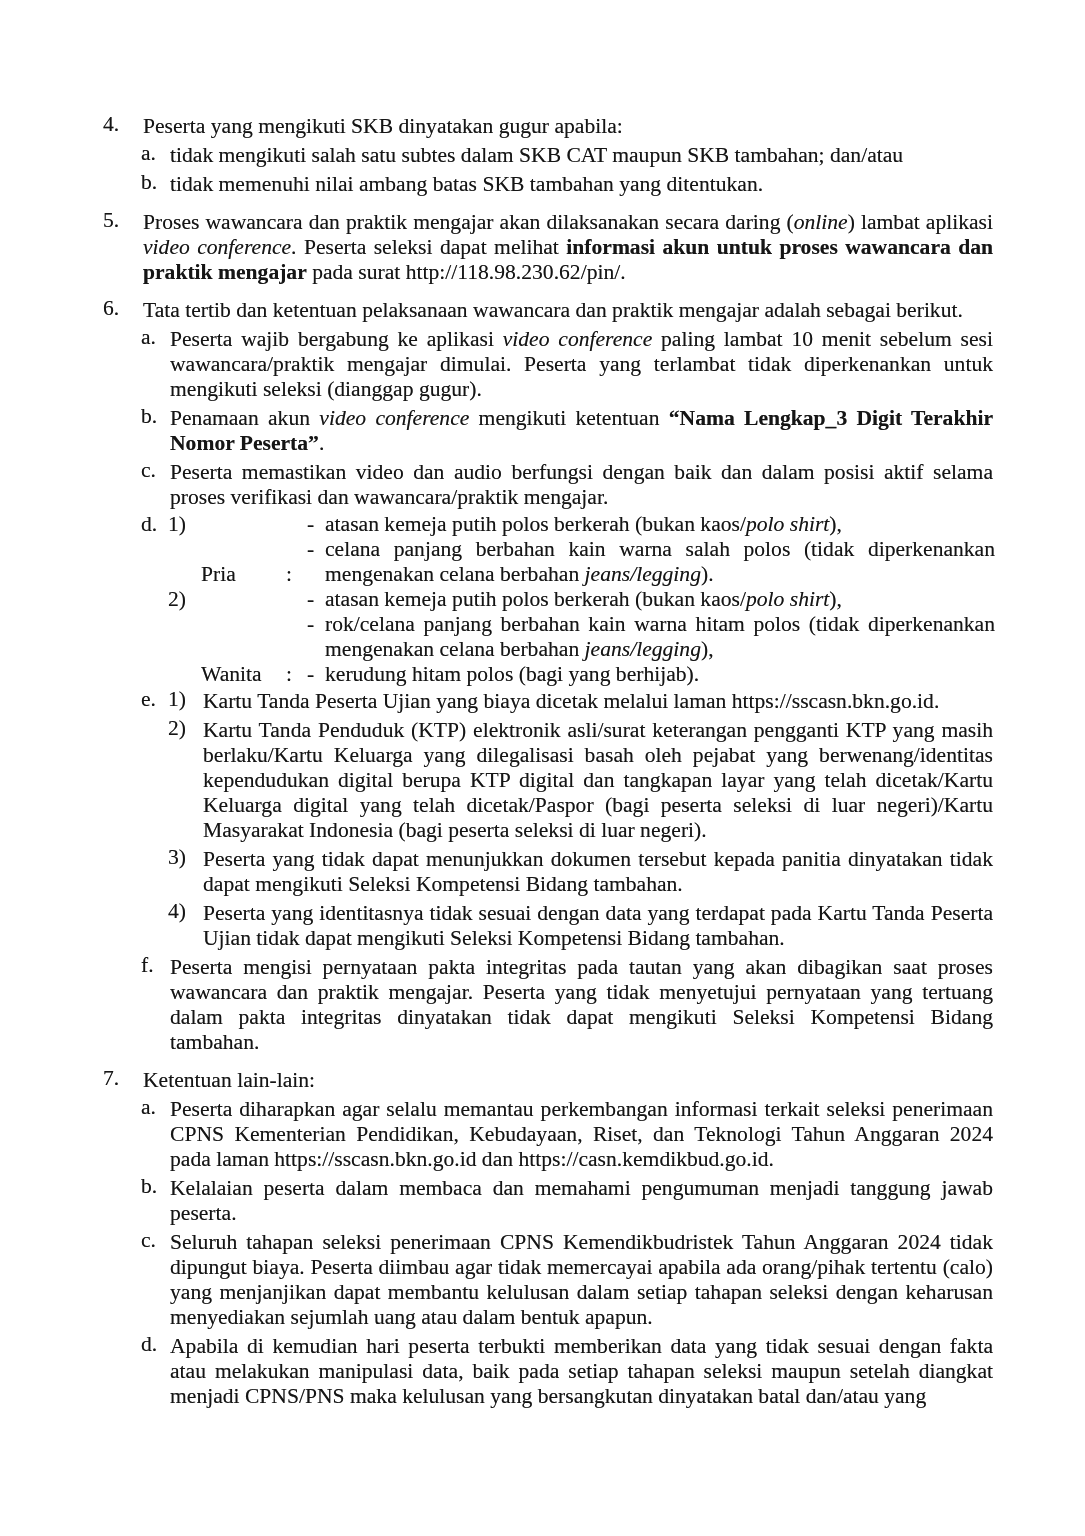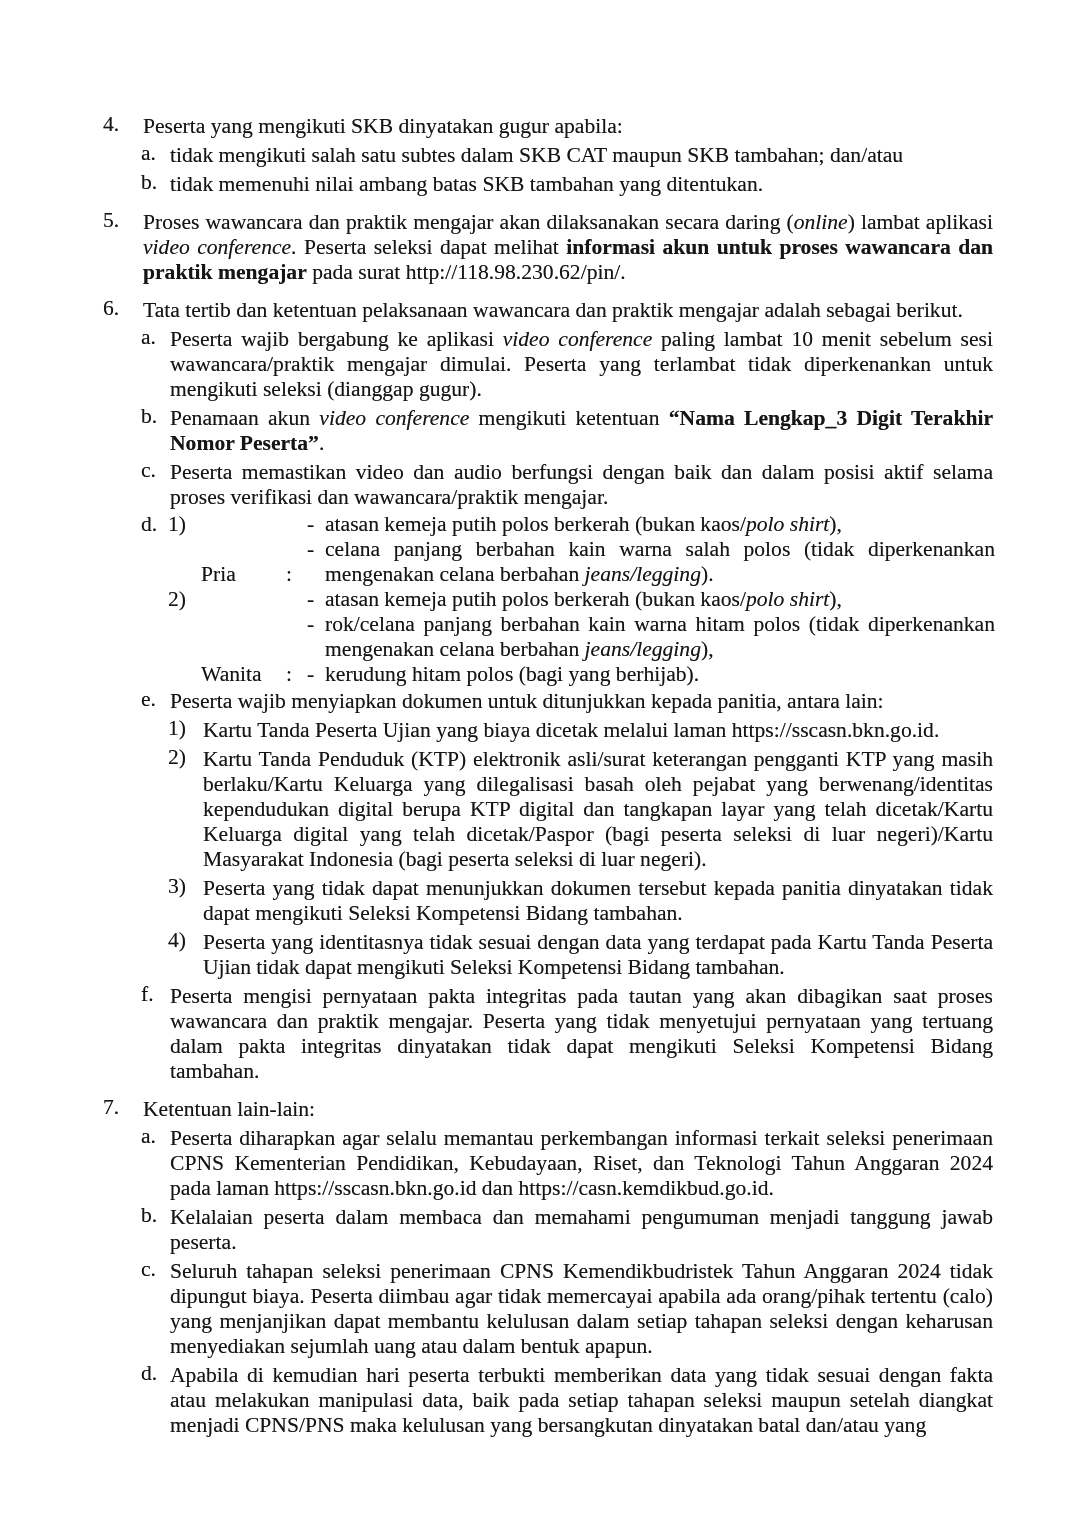--- a/index.html
+++ b/index.html
@@ -134,21 +134,20 @@
                       </div>
                     </div>
                   </div>
                 </div>
               </div>
             </div>
           </div>
           <div class="item lvl2">
             <span class="marker">e.</span>
             <div class="body">
-              <p class="para"><span>Peserta wajib menyiapkan dokumen untuk ditunjukkan kepada panitia, antara lain:</span></p>
               <div class="item lvl3">
                 <span class="marker">1)</span>
                 <div class="body">
                   <p class="para"><span>Kartu Tanda Peserta Ujian yang biaya dicetak melalui laman https://sscasn.bkn.go.id.</span></p>
                 </div>
               </div>
               <div class="item lvl3">
                 <span class="marker">2)</span>
                 <div class="body">
                   <p class="para"><span>Kartu Tanda Penduduk (KTP) elektronik asli/surat keterangan pengganti KTP yang masih berlaku/Kartu Keluarga yang dilegalisasi basah oleh pejabat yang berwenang/identitas kependudukan digital berupa KTP digital dan tangkapan layar yang telah dicetak/Kartu Keluarga digital yang telah dicetak/Paspor (bagi peserta seleksi di luar negeri)/Kartu Masyarakat Indonesia (bagi peserta seleksi di luar negeri).</span></p>

